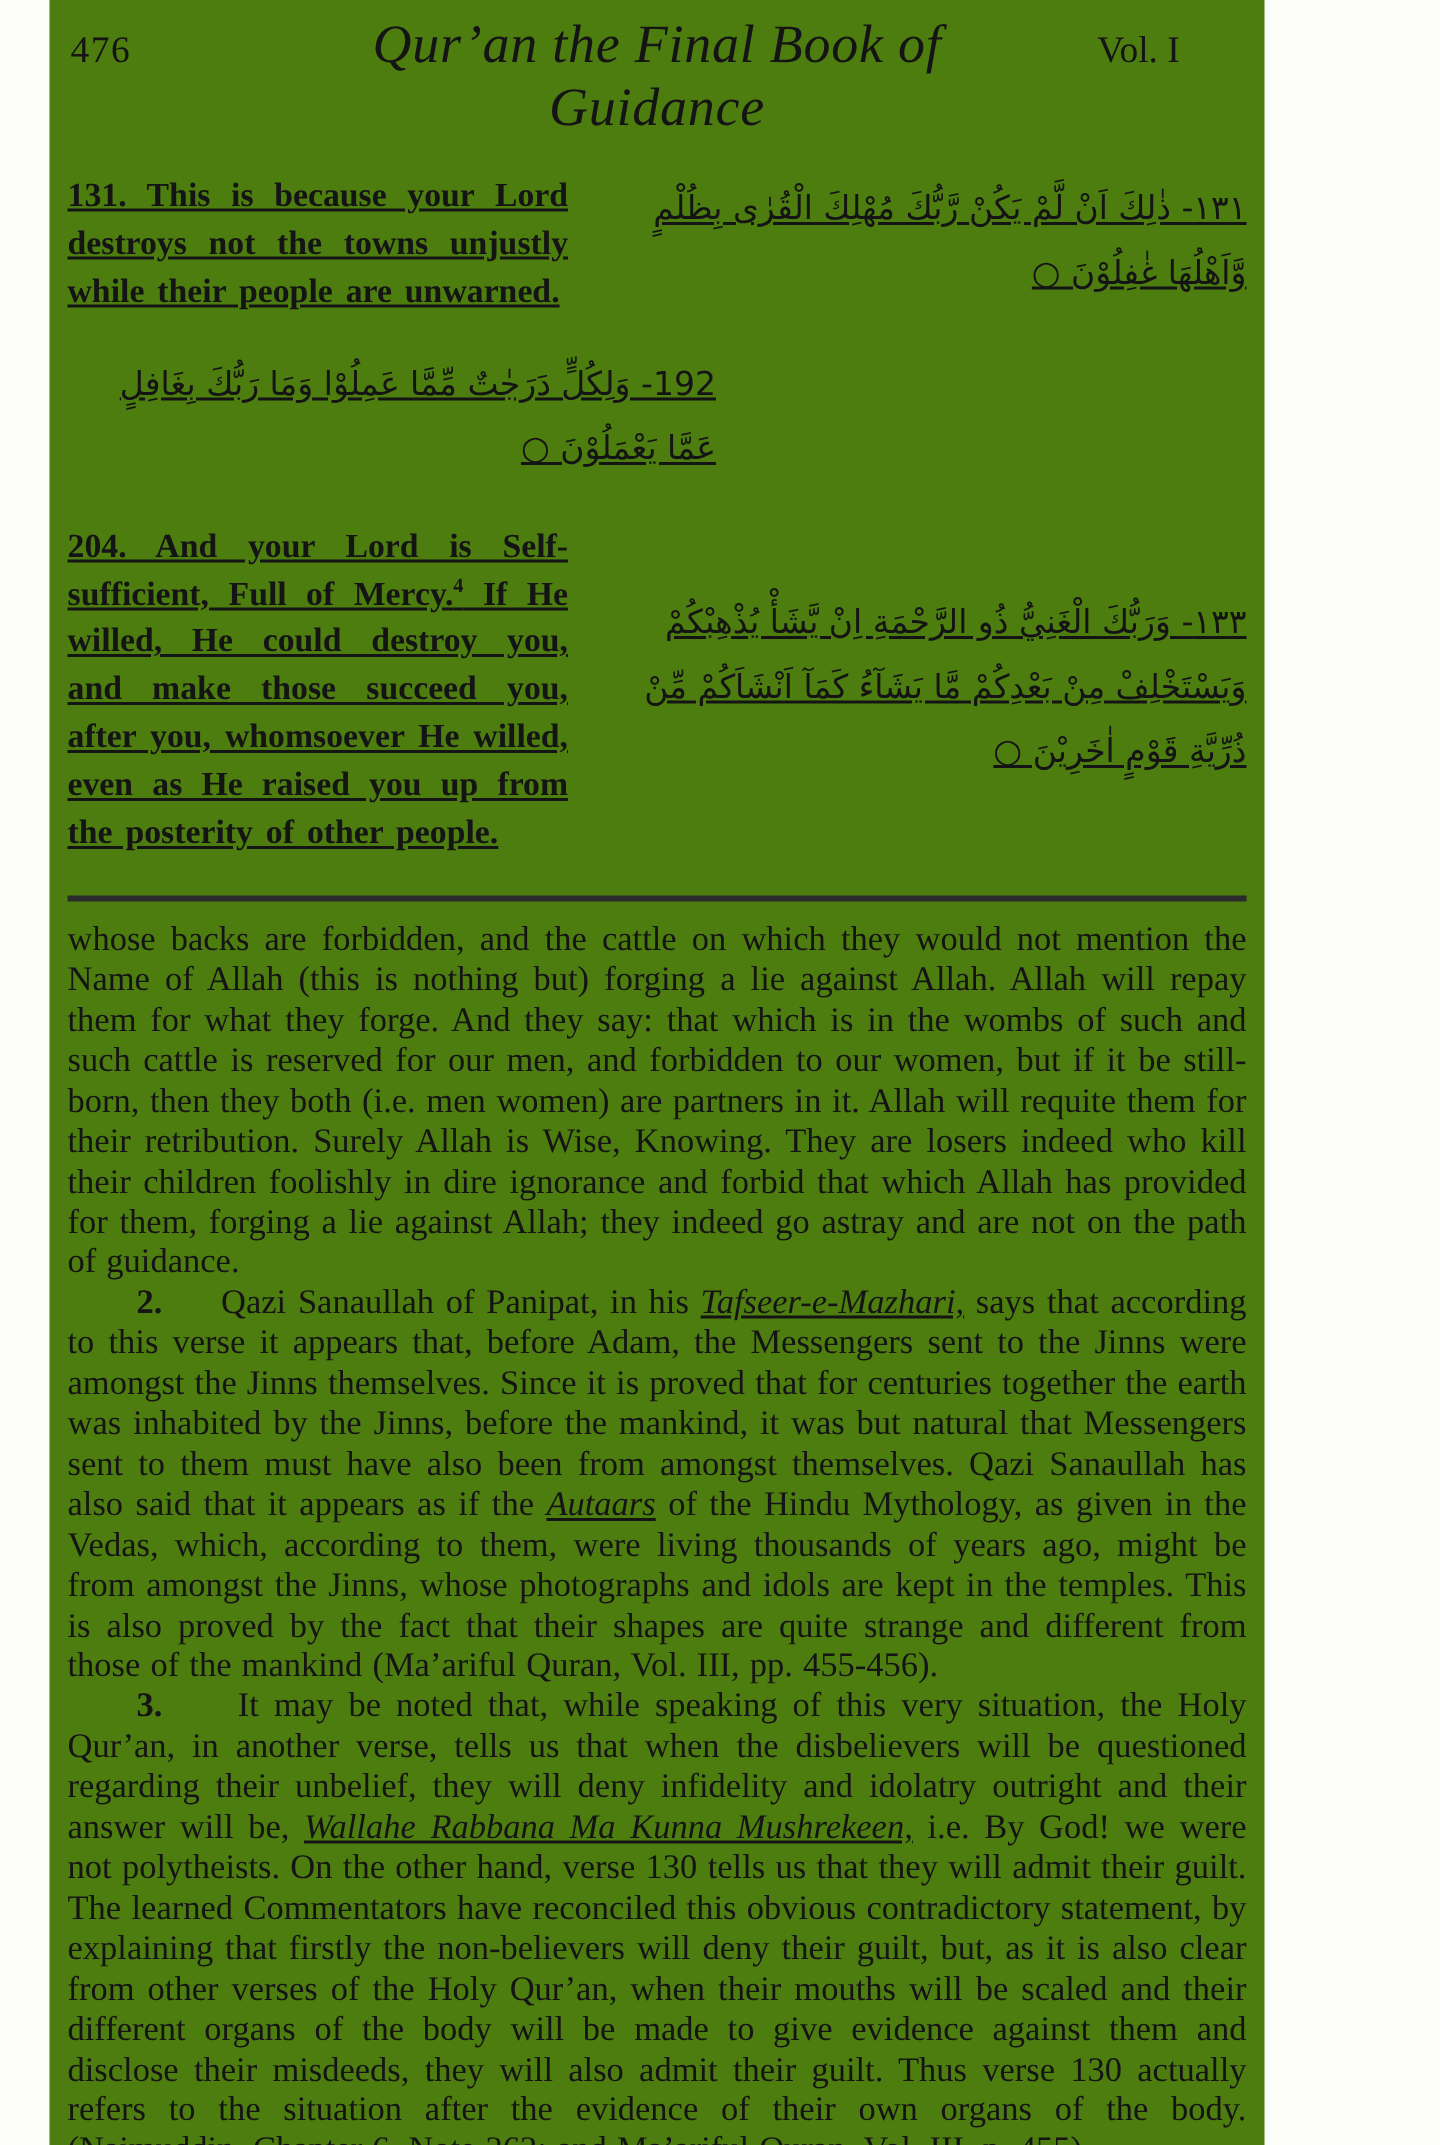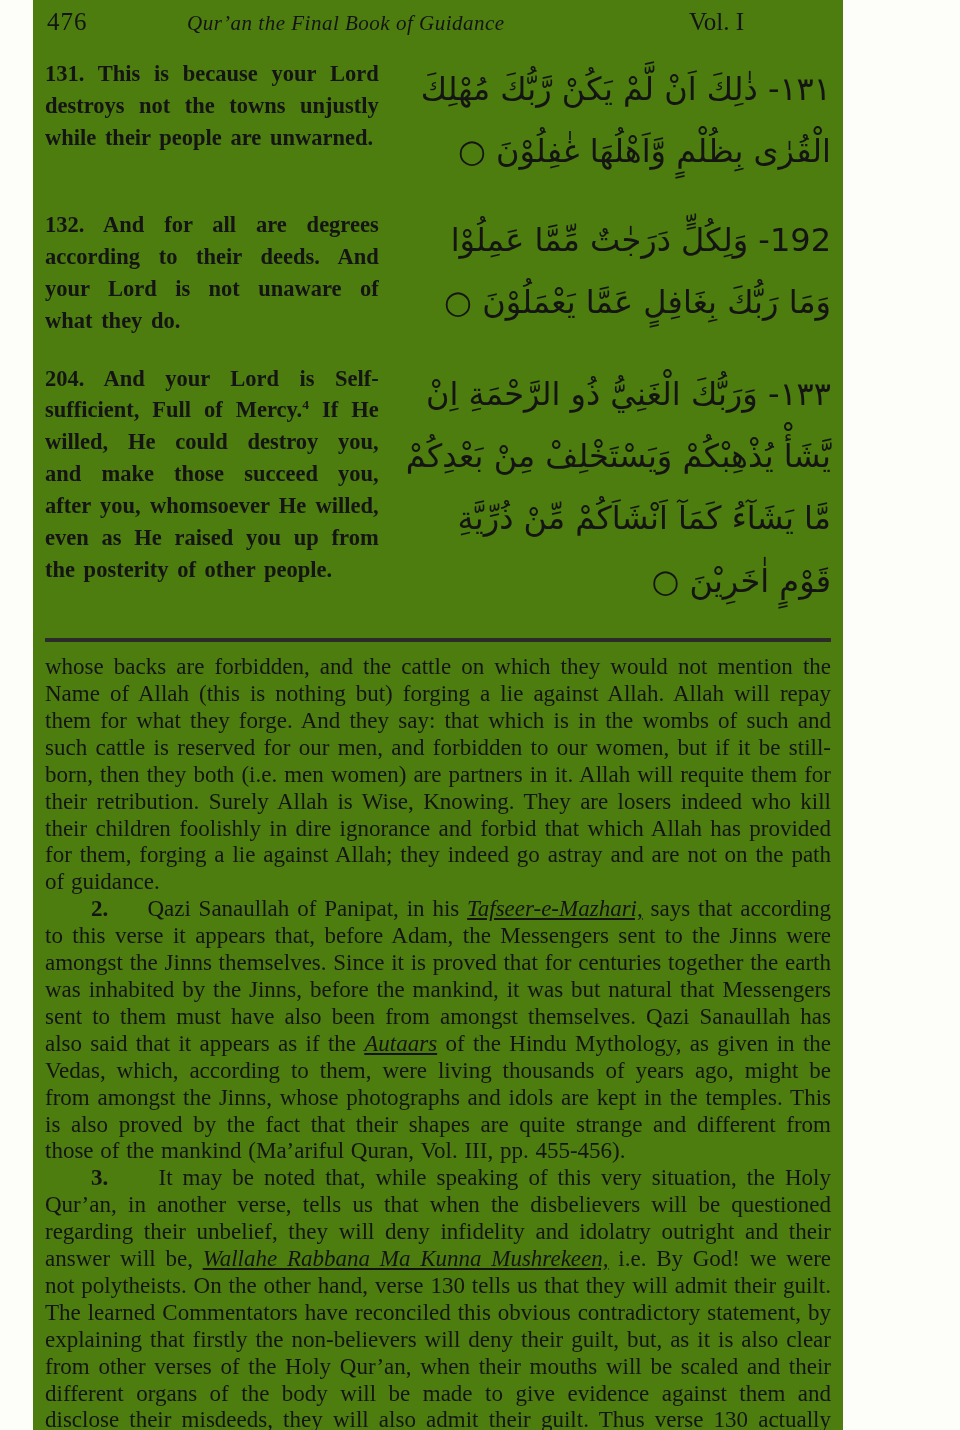--- a/index.html
+++ b/index.html
@@ -21,33 +21,34 @@
   
   .page-header {
     display: flex;
     align-items: baseline;
     font-size: 25px;
     padding: 0 2px;
   }
   .page-number { width: 140px; letter-spacing: 1px; }
   .book-title {
     flex: 1;
-    text-align: left;
+    text-align: center;
     font-style: italic;
-    font-size: 21px;
+    font-size: 36px;
     letter-spacing: 0.5px;
   }
-  .volume { width: 140px; text-align: left; }
+  .volume { width: 140px; text-align: center; }
 
   
   .verses { margin-top: 22px; }
   .verse-row {
     display: flex;
-    align-items: flex-start;
+    align-items: center;
     margin-bottom: 26px;
+    text-decoration: underline;
   }
   .verse-english {
     width: 45%;
     box-sizing: border-box;
     padding-right: 20px;
     font-weight: bold;
     font-size: 22.5px;
     line-height: 1.42;
     text-align: justify;
     word-spacing: 3px;
@@ -55,21 +56,21 @@
   .verse-english sup {
     font-size: 60%;
     line-height: 0;
   }
   .verse-arabic {
     width: 55%;
     box-sizing: border-box;
     direction: rtl;
     text-align: right;
     font-family: "DejaVu Sans", sans-serif;
-    font-size: 32px;
+    font-size: 22px;
     line-height: 1.95;
     padding-left: 4px;
   }
 
   
   .section-divider {
     border: none;
     border-top: 4px solid #2b2b2b;
     margin: 4px 0 12px 0;
   }
@@ -107,21 +108,20 @@
   </div>
 
   <div class="verses">
 
     <div class="verse-row">
       <div class="verse-english"><span>131.  This is because your Lord destroys not the towns unjustly while their people are unwarned.</span></div>
       <div class="verse-arabic" dir="rtl">۱۳۱- ذٰلِكَ اَنْ لَّمْ يَكُنْ رَّبُّكَ مُهْلِكَ الْقُرٰى بِظُلْمٍ وَّاَهْلُهَا غٰفِلُوْنَ ○</div>
     </div>
 
     <div class="verse-row">
-      <div class="verse-english"><span>132.  And for all are degrees according to their deeds. And your Lord is not unaware of what they do.</span></div>
       <div class="verse-arabic" dir="rtl">192- وَلِكُلٍّ دَرَجٰتٌ مِّمَّا عَمِلُوْا وَمَا رَبُّكَ بِغَافِلٍ عَمَّا يَعْمَلُوْنَ ○</div>
     </div>
 
     <div class="verse-row">
       <div class="verse-english"><span>204.  And your Lord is Self-sufficient, Full of Mercy.</span><sup>4</sup><span> If He willed, He could destroy you, and make those succeed you, after you, whomsoever He willed, even as He raised you up from the posterity of other people.</span></div>
       <div class="verse-arabic" dir="rtl">۱۳۳- وَرَبُّكَ الْغَنِيُّ ذُو الرَّحْمَةِ اِنْ يَّشَأْ يُذْهِبْكُمْ وَيَسْتَخْلِفْ مِنْ بَعْدِكُمْ مَّا يَشَآءُ كَمَآ اَنْشَاَكُمْ مِّنْ ذُرِّيَّةِ قَوْمٍ اٰخَرِيْنَ ○</div>
     </div>
 
   </div>
 

